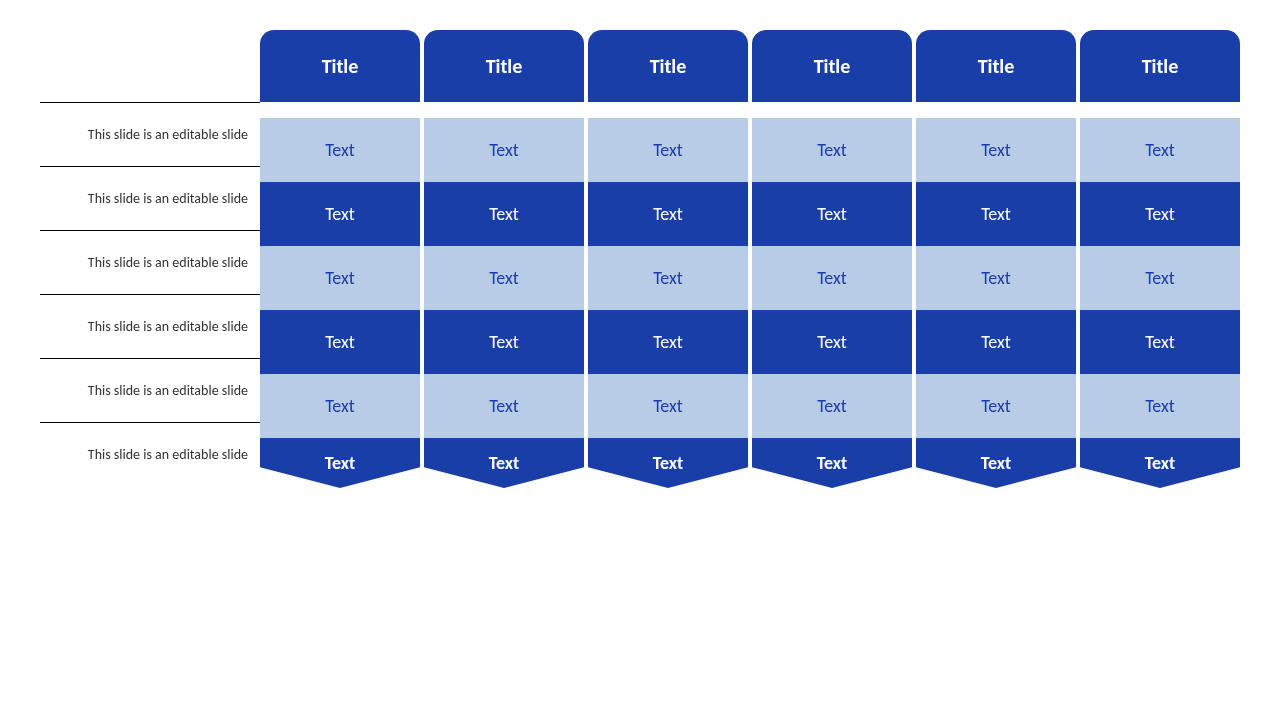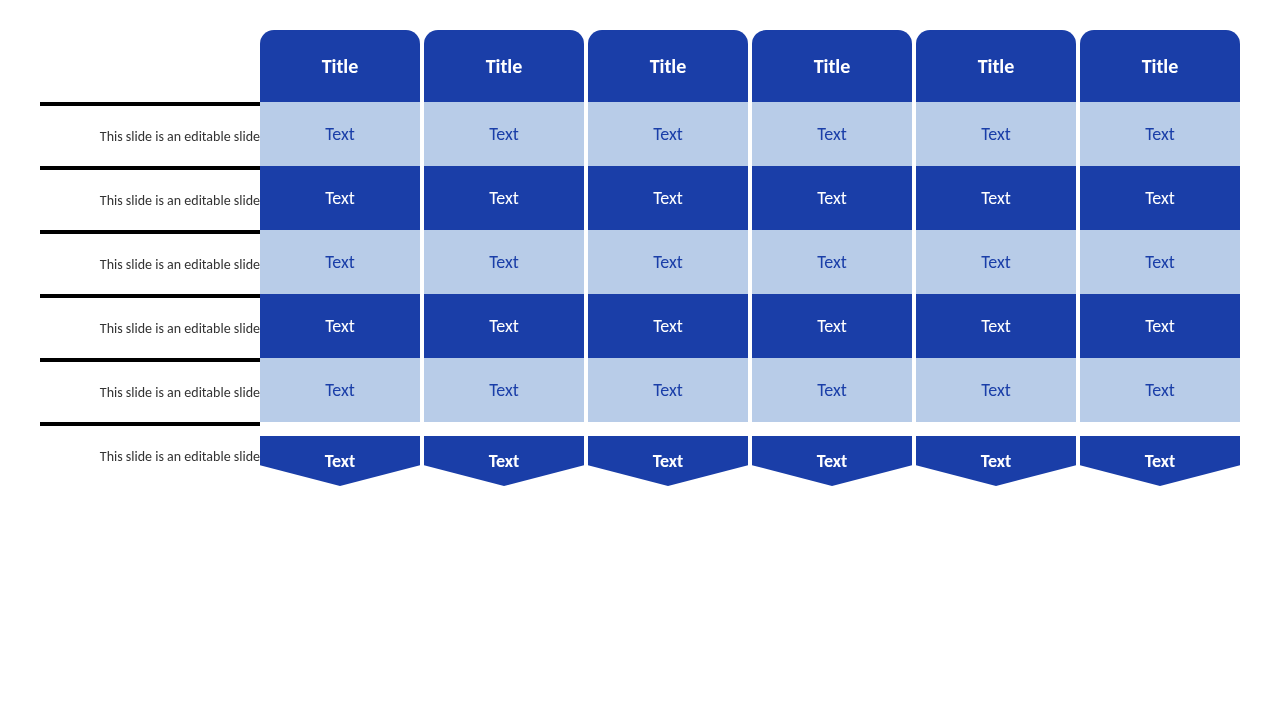--- a/index.html
+++ b/index.html
@@ -40,38 +40,39 @@
       flex-shrink: 0;
     }
     .label-spacer {
       height: 72px; 
     }
     .label-row {
       height: 64px;
       display: flex;
       align-items: center;
       justify-content: flex-end;
+      padding-right: 12px;
       font-size: 14px;
       color: #333333;
-      border-top: 4px solid #000000;
+      border-top: 1px solid #000000;
     }
     .label-row:last-child {
       border-bottom: none;
     }
     .grid-area {
       flex: 1;
       display: flex;
       flex-direction: column;
       position: relative;
     }
     .header-row {
       display: flex;
       flex-direction: row;
       gap: 4px;
-      margin-bottom: 0px;
+      margin-bottom: 16px;
     }
     .header-cell {
       flex: 1;
       background: #1a3ea8;
       border-radius: 14px 14px 0 0;
       height: 72px;
       display: flex;
       align-items: center;
       justify-content: center;
       font-size: 20px;

